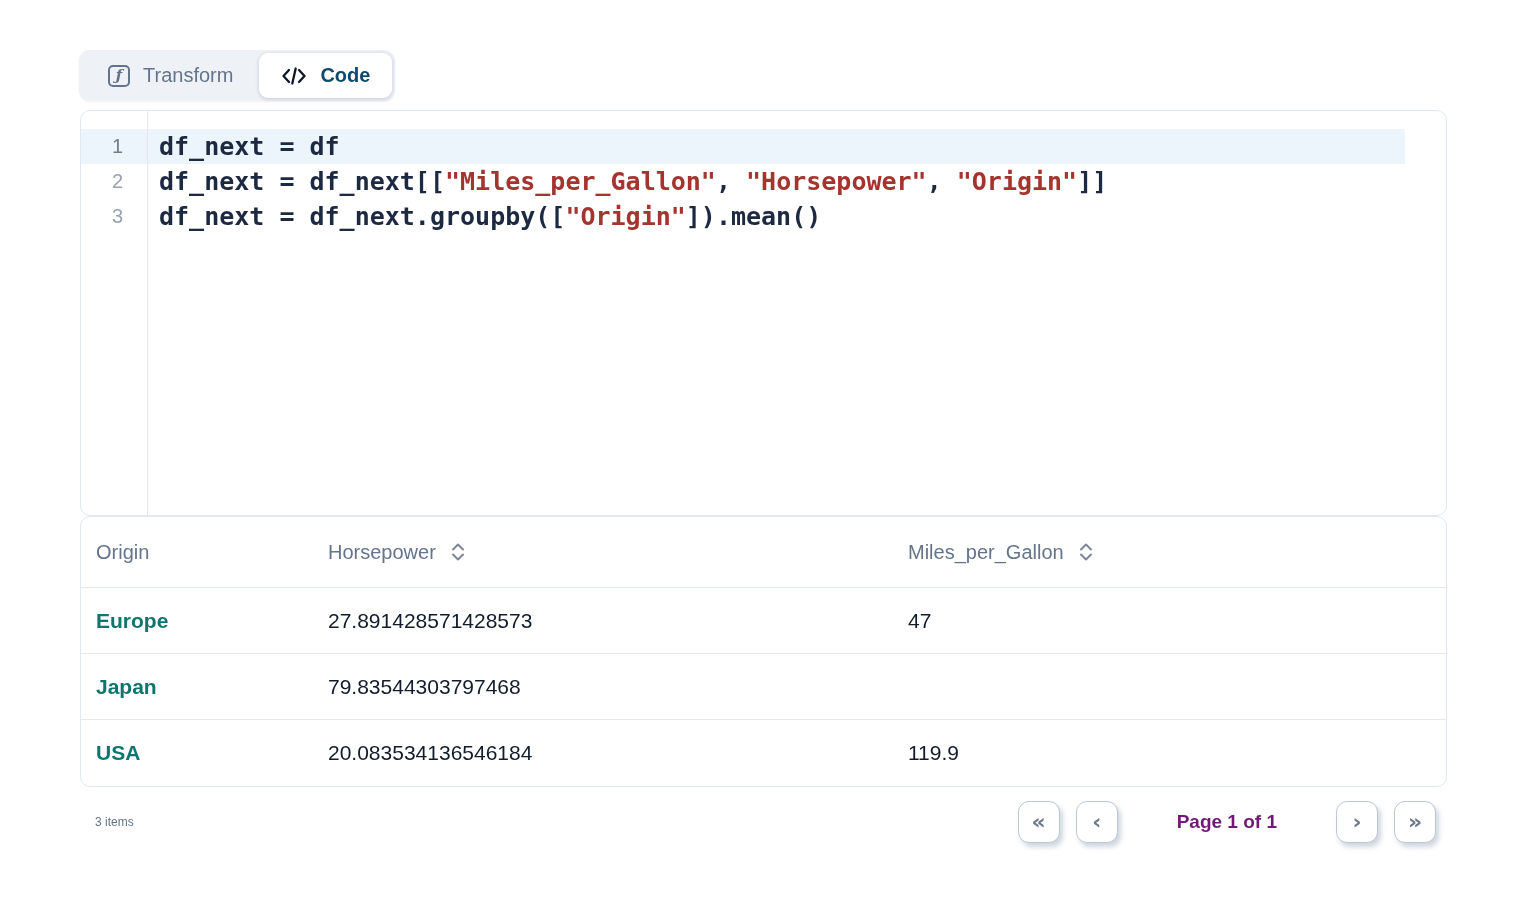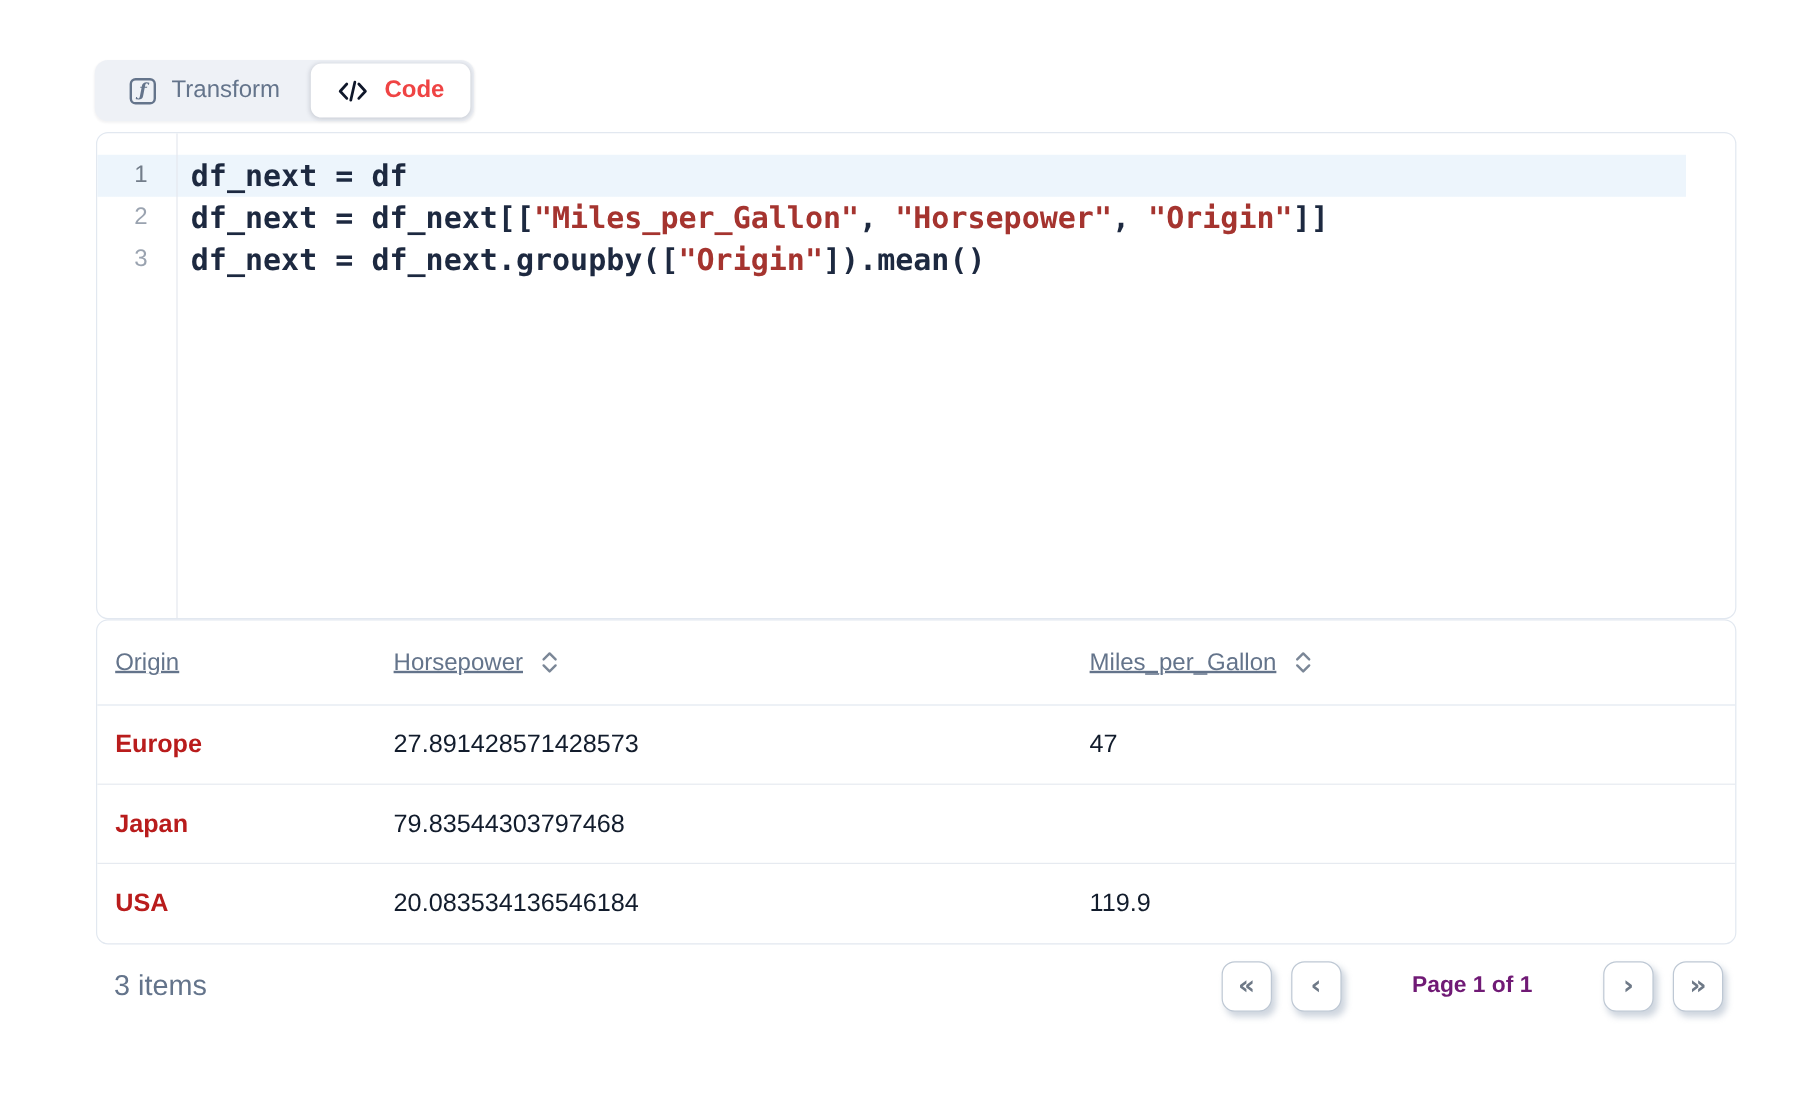--- a/index.html
+++ b/index.html
@@ -28,21 +28,21 @@
     height: 45px; border-radius: 9px;
     padding: 0 26px;
     cursor: pointer;
     font-size: 20px;
     background: transparent;
     border: none;
   }
   .tab.inactive { color: #64748b; font-weight: 500; }
   .tab.active {
     background: #ffffff;
-    color: #ef4444; font-weight: 700;
+    color: #0c4a6e; font-weight: 700;
     box-shadow: 0 1px 4px rgba(15,23,42,0.18);
     padding: 0 22px;
   }
   .fn-iconbox {
     width: 22px; height: 22px;
     border: 2px solid #64748b; border-radius: 5px;
     display: flex; align-items: center; justify-content: center;
     font-family: "DejaVu Serif", serif;
     font-style: italic; font-size: 15px; font-weight: 600;
     color: #64748b; line-height: 1;
@@ -92,40 +92,39 @@
   }
   .thead-row, .trow {
     display: grid;
     grid-template-columns: 232px 580px 1fr;
     align-items: center;
   }
   .thead-row {
     height: 71px;
     color: #64748b; font-size: 20px;
     border-bottom: 1px solid #e2e8f0;
-    text-decoration: underline;
   }
   .th { padding-left: 15px; display: flex; align-items: center; gap: 15px; }
   .sort-icon { display: inline-flex; flex-direction: column; gap: 2px; }
   .trow {
     height: 66px;
     font-size: 21px; color: #121c2c;
     border-bottom: 1px solid #e6eaf0;
   }
   .trow:last-child { border-bottom: none; }
   .td { padding-left: 15px; }
-  .td.origin { font-weight: 700; color: #b91c1c; }
+  .td.origin { font-weight: 700; color: #0f766e; }
 
   
   .footer {
     position: absolute; left: 80px; top: 800px;
     width: 1367px; height: 44px;
     display: flex; align-items: center;
   }
-  .items-count { padding-left: 15px; font-size: 24px; color: #64748b; }
+  .items-count { padding-left: 15px; font-size: 12px; color: #64748b; }
   .pager { margin-left: auto; display: flex; align-items: center; gap: 16px; padding-right: 11px; }
   .pbtn {
     width: 42px; height: 42px;
     background: #ffffff;
     border: 1.5px solid #bec8d4;
     border-radius: 11px;
     box-shadow: 3px 4px 5px rgba(148,163,184,0.45);
     color: #6e7987;
     font-size: 22px; font-weight: 600;
     display: flex; align-items: center; justify-content: center;

